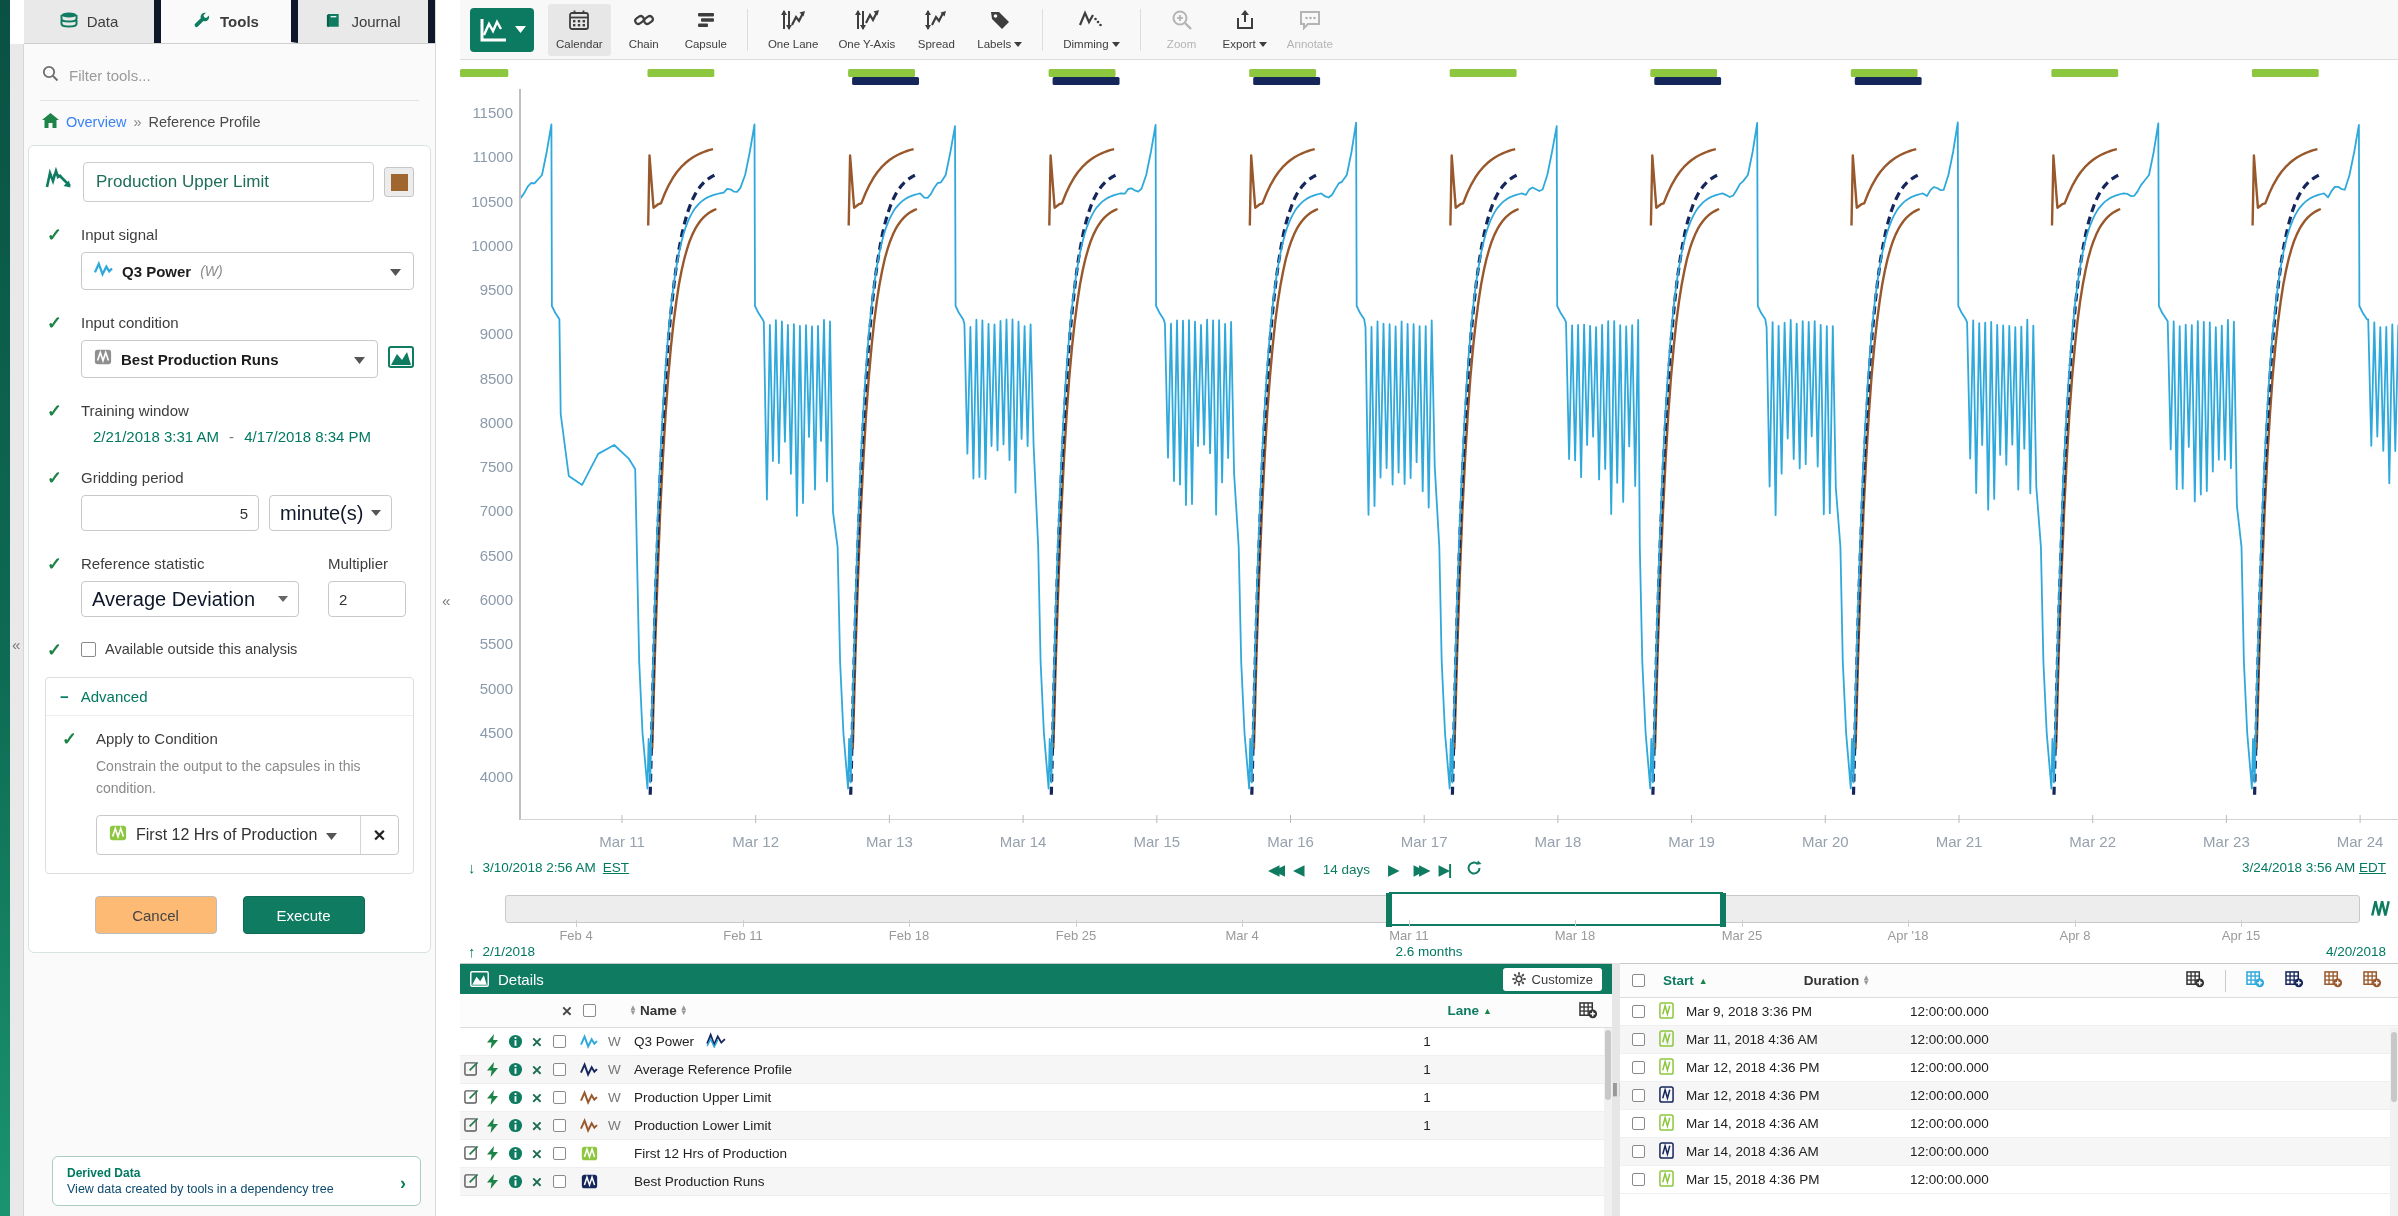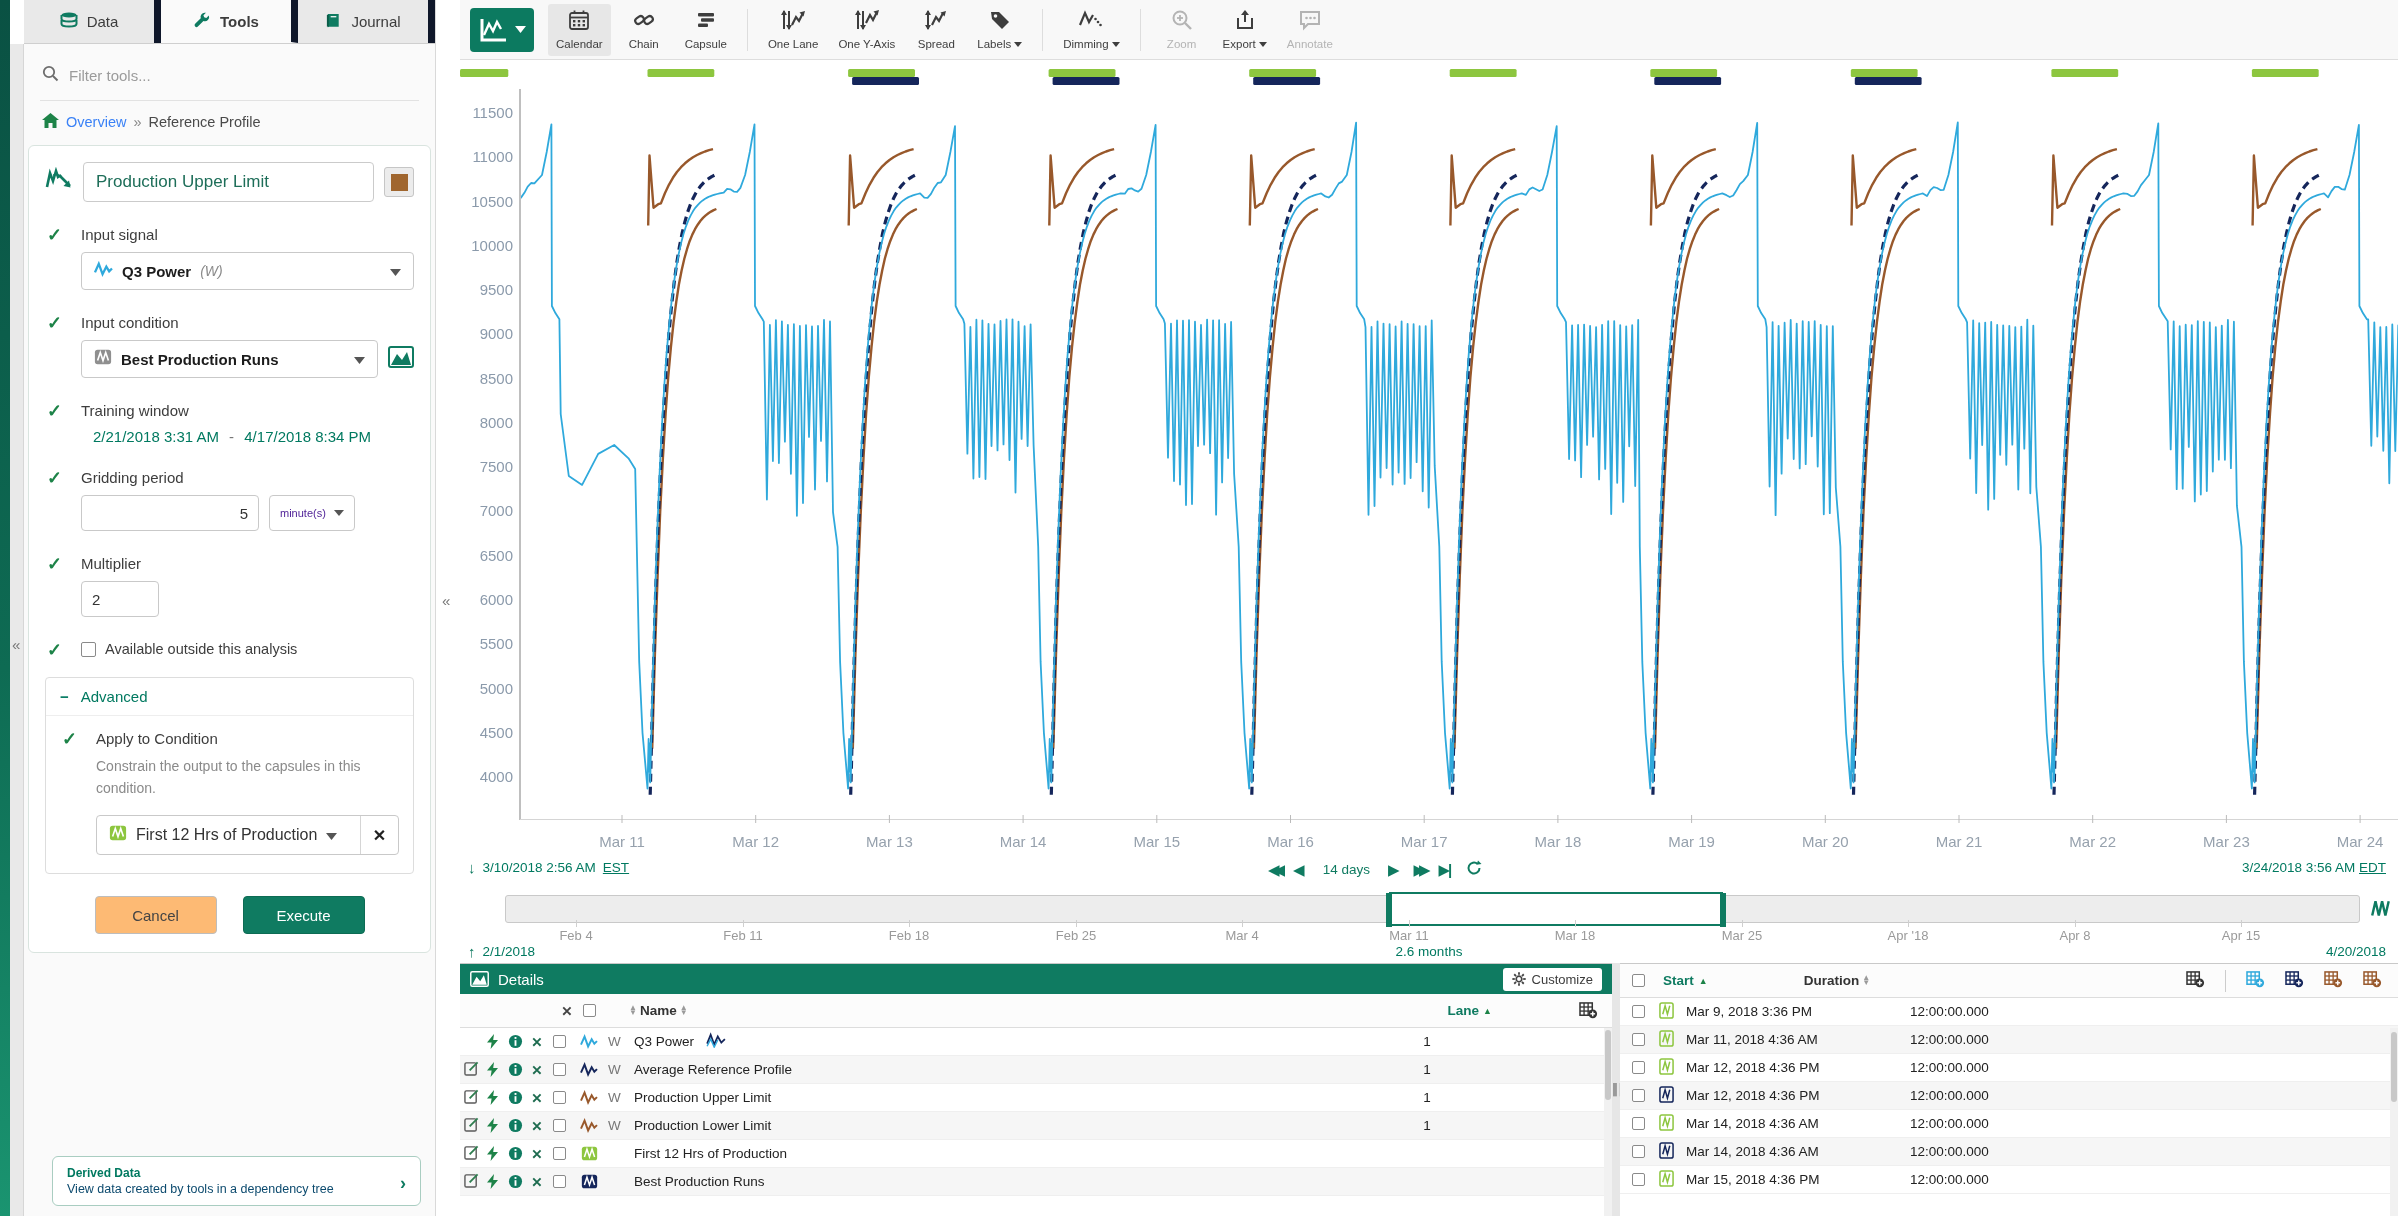--- a/index.html
+++ b/index.html
@@ -41,21 +41,21 @@
   .select{height:38px;border:1px solid #c9c9c9;border-radius:4px;background:#fff;display:flex;
           align-items:center;gap:9px;padding:0 12px;cursor:pointer}
   .select .val{font-weight:bold;font-size:15px;color:#1c1c1c}
   .select .unit{font-style:italic;color:#8a8a8a;font-size:14px}
   .select .caret{margin-left:auto}
   .row{display:flex;align-items:center;gap:10px}
   .dates{font-size:15px;color:#007960;padding-left:12px}
   .dates .dash{color:#777;padding:0 6px}
   .input{height:36px;border:1px solid #c9c9c9;border-radius:4px;background:#fff;font-size:15px;color:#333;
          display:flex;align-items:center;padding:0 10px}
-  .dd{height:36px;border:1px solid #c9c9c9;border-radius:4px;background:#fff;font-size:11px;color:#4c1d95;
+  .dd{height:36px;border:1px solid #c9c9c9;border-radius:4px;background:#fff;font-size:20px;color:#0f172a;
       display:flex;align-items:center;gap:8px;padding:0 10px;cursor:pointer}
   .cb{width:15px;height:15px;border:1.5px solid #8a8a8a;border-radius:2px;background:#fff;display:inline-block}
   #adv-box{border:1px solid #ddd;border-radius:4px;margin-bottom:22px}
   #adv-head{display:flex;align-items:center;gap:12px;padding:10px 14px;color:#007960;font-size:15px;
             border-bottom:1px solid #eee;cursor:pointer}
   #adv-body{padding:14px 14px 18px 14px}
   .desc{font-size:14px;color:#8a8a8a;line-height:1.55;margin-bottom:16px}
   .cond-select{display:flex;align-items:stretch;border:1px solid #c9c9c9;border-radius:4px;background:#fff}
   .cond-main{flex:1;display:flex;align-items:center;gap:9px;padding:0 12px;height:38px;cursor:pointer}
   .cond-x{width:38px;border-left:1px solid #d5d5d5;display:flex;align-items:center;justify-content:center;
@@ -262,20 +262,29 @@
             <svg width="10" height="6">
                 <polygon points="0,0 10,0 5,6" fill="#555"></polygon>
               </svg>
           </div>
         </div>
       </div>
 
       <div class="sec">
         <span class="check">✓</span>
         <div class="row" style="align-items:flex-start">
+          <div style="flex:1">
+            <div class="sec-label">Reference statistic</div>
+            <div class="dd" style="width:218px;justify-content:space-between">
+              <span>Average Deviation</span>
+              <svg width="10" height="6">
+                  <polygon points="0,0 10,0 5,6" fill="#666"></polygon>
+                </svg>
+            </div>
+          </div>
           <div style="width:86px">
             <div class="sec-label">Multiplier</div>
             <div class="input" style="width:78px">2</div>
           </div>
         </div>
       </div>
 
       <div class="sec" style="margin-bottom:20px">
         <span class="check">✓</span>
         <label class="row" style="gap:9px;cursor:pointer">

